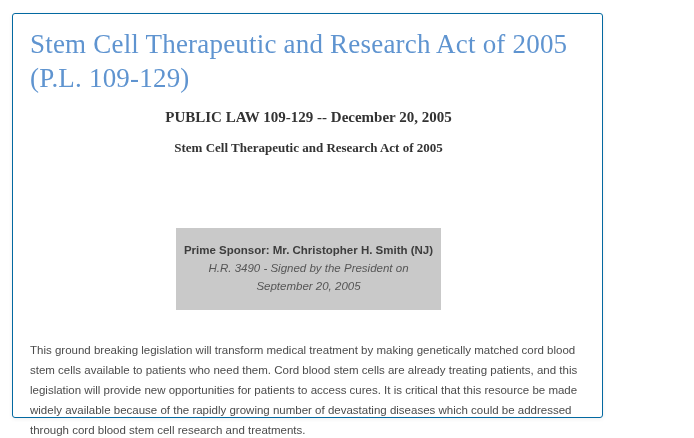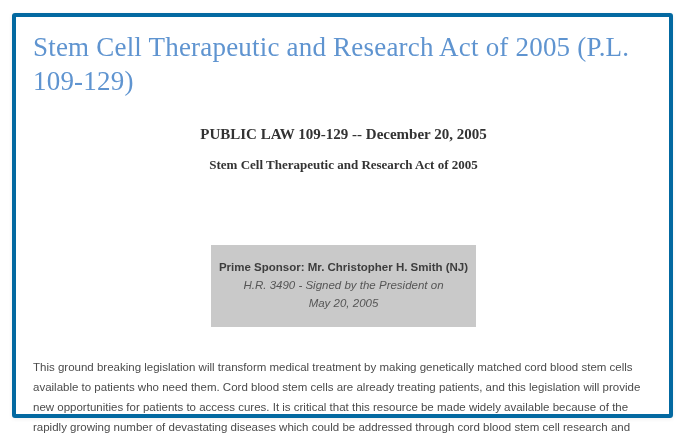--- a/index.html
+++ b/index.html
@@ -7,40 +7,40 @@
     padding: 0;
     background: #ffffff;
     width: 694px;
     height: 438px;
     overflow: hidden;
   }
   .card {
     position: absolute;
     left: 12px;
     top: 13px;
-    width: 661px;
+    width: 591px;
     height: 405px;
     box-sizing: border-box;
     background: #ffffff;
-    border: 4px solid #0369a1;
+    border: 1px solid #0369a1;
     border-radius: 3px;
     box-shadow: 0 1px 4px rgba(0,0,0,0.07);
     padding: 13px 15px 0 17px;
   }
   .page-title {
     margin: 0;
     font-family: "Liberation Serif", "DejaVu Serif", serif;
     font-weight: 400;
     font-size: 27px;
     line-height: 34px;
     color: #5f94d0;
     letter-spacing: 0.2px;
   }
   .law-line {
-    margin: 27px 0 0 0;
+    margin: 13px 0 0 0;
     text-align: center;
     font-family: "Liberation Serif", "DejaVu Serif", serif;
     font-weight: 700;
     font-size: 15px;
     line-height: 19px;
     color: #333333;
   }
   .act-title {
     margin: 9px 0 0 0;
     text-align: center;
@@ -88,18 +88,18 @@
   <h1 class="page-title">Stem Cell Therapeutic and Research Act of 2005 (P.L. 109-129)</h1>
 
   <p class="law-line">PUBLIC LAW 109-129 -- December 20, 2005</p>
 
   <h2 class="act-title">Stem Cell Therapeutic and Research Act of 2005</h2>
 
   <div class="sponsor-wrap">
     <div class="sponsor-box">
       <div class="sponsor-name">Prime Sponsor: Mr. Christopher H. Smith (NJ)</div>
       <div class="bill-line">H.R. 3490 - Signed by the President on</div>
-      <div class="bill-line">May 20, 2005</div>
+      <div class="bill-line">September 20, 2005</div>
     </div>
   </div>
 
   <p class="summary">This ground breaking legislation will transform medical treatment by making genetically matched cord blood stem cells available to patients who need them. Cord blood stem cells are already treating patients, and this legislation will provide new opportunities for patients to access cures. It is critical that this resource be made widely available because of the rapidly growing number of devastating diseases which could be addressed through cord blood stem cell research and treatments.</p>
 </div>
 
 </body></html>

